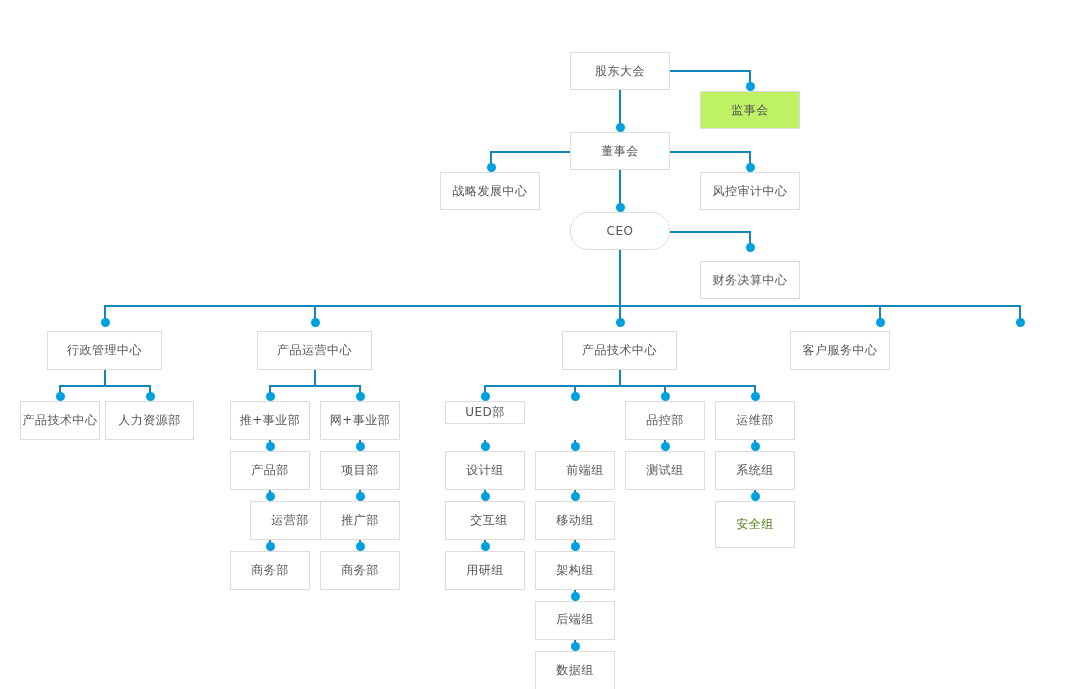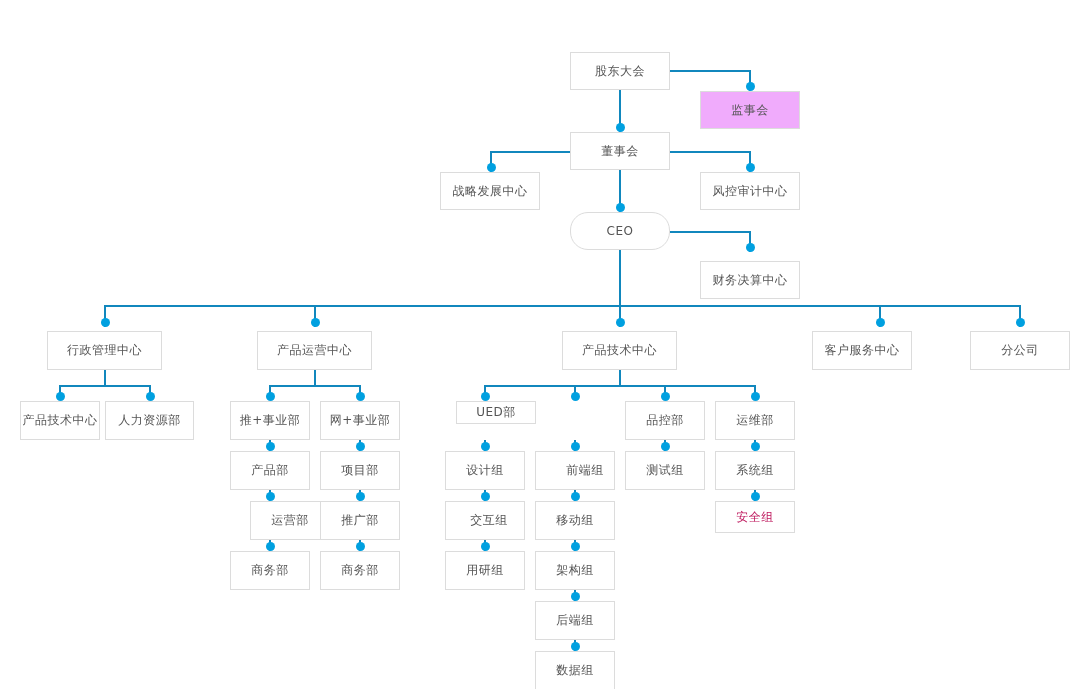--- a/index.html
+++ b/index.html
@@ -159,41 +159,40 @@
   <div class="seg seg-v" style="left: 664px; top: 440px; height: 12px; background: rgb(17, 135, 189);"></div>
   <div class="dot" style="left: 665px; top: 446px; background: rgb(0, 160, 224);"></div>
 
   <div class="seg seg-v" style="left: 754px; top: 440px; height: 12px; background: rgb(17, 135, 189);"></div>
   <div class="dot" style="left: 755px; top: 446px; background: rgb(0, 160, 224);"></div>
   <div class="seg seg-v" style="left: 754px; top: 490px; height: 12px; background: rgb(17, 135, 189);"></div>
   <div class="dot" style="left: 755px; top: 496px; background: rgb(0, 160, 224);"></div>
 
   <div class="node" style="left: 570px; top: 52px; width: 100px; height: 38px; border-color: rgb(220, 220, 220); background: rgb(255, 255, 255); color: rgb(85, 85, 85);">股东大会</div>
 
-  <div class="node" style="left: 700px; top: 91px; width: 100px; height: 38px; border-color: rgb(220, 220, 220); background: #f0abfc; color: rgb(85, 85, 85);">监事会</div>
+  <div class="node" style="left: 700px; top: 91px; width: 100px; height: 38px; border-color: rgb(220, 220, 220); background: #bef264; color: rgb(85, 85, 85);">监事会</div>
 
   <div class="node" style="left: 570px; top: 132px; width: 100px; height: 38px; border-color: rgb(220, 220, 220); background: rgb(255, 255, 255); color: rgb(85, 85, 85);">董事会</div>
 
   <div class="node" style="left: 440px; top: 172px; width: 100px; height: 38px; border-color: rgb(220, 220, 220); background: rgb(255, 255, 255); color: rgb(85, 85, 85);">战略发展中心</div>
 
   <div class="node" style="left: 700px; top: 172px; width: 100px; height: 38px; border-color: rgb(220, 220, 220); background: rgb(255, 255, 255); color: rgb(85, 85, 85);">风控审计中心</div>
 
   <div class="node" style="left: 570px; top: 212px; width: 100px; height: 38px; border-color: rgb(220, 220, 220); background: rgb(255, 255, 255); color: rgb(85, 85, 85); border-radius: 18px;">CEO</div>
 
   <div class="node" style="left: 700px; top: 261px; width: 100px; height: 38px; border-color: rgb(220, 220, 220); background: rgb(255, 255, 255); color: rgb(85, 85, 85); font-family: Liberation Serif, serif;">财务决算中心</div>
 
   <div class="node" style="left: 47px; top: 331px; width: 115px; height: 39px; border-color: rgb(220, 220, 220); background: rgb(255, 255, 255); color: rgb(85, 85, 85);">行政管理中心</div>
 
   <div class="node" style="left: 257px; top: 331px; width: 115px; height: 39px; border-color: rgb(220, 220, 220); background: rgb(255, 255, 255); color: rgb(85, 85, 85);">产品运营中心</div>
 
   <div class="node" style="left: 562px; top: 331px; width: 115px; height: 39px; border-color: rgb(220, 220, 220); background: rgb(255, 255, 255); color: rgb(85, 85, 85);">产品技术中心</div>
 
-  <div class="node" style="left: 812px; top: 331px; width: 100px; height: 39px; border-color: rgb(220, 220, 220); background: rgb(255, 255, 255); color: rgb(85, 85, 85);">客户服务中心</div>
-
-  <div class="node" style="left: 970px; top: 331px; width: 100px; height: 39px; border-color: rgb(220, 220, 220); background: rgb(255, 255, 255); color: rgb(85, 85, 85);">分公司</div>
+  <div class="node" style="left: 790px; top: 331px; width: 100px; height: 39px; border-color: rgb(220, 220, 220); background: rgb(255, 255, 255); color: rgb(85, 85, 85);">客户服务中心</div>
+
 
   <div class="node" style="left: 20px; top: 401px; width: 80px; height: 39px; border-color: rgb(220, 220, 220); background: rgb(255, 255, 255); color: rgb(85, 85, 85);">产品技术中心</div>
 
   <div class="node" style="left: 105px; top: 401px; width: 89px; height: 39px; border-color: rgb(220, 220, 220); background: rgb(255, 255, 255); color: rgb(85, 85, 85);">人力资源部</div>
 
   <div class="node" style="left: 230px; top: 401px; width: 80px; height: 39px; border-color: rgb(220, 220, 220); background: rgb(255, 255, 255); color: rgb(85, 85, 85);">推+事业部</div>
 
   <div class="node" style="left: 320px; top: 401px; width: 80px; height: 39px; border-color: rgb(220, 220, 220); background: rgb(255, 255, 255); color: rgb(85, 85, 85);">网+事业部</div>
 
   <div class="node" style="left: 230px; top: 451px; width: 80px; height: 39px; border-color: rgb(220, 220, 220); background: rgb(255, 255, 255); color: rgb(85, 85, 85);">产品部</div>
@@ -201,42 +200,42 @@
   <div class="node" style="left: 320px; top: 451px; width: 80px; height: 39px; border-color: rgb(220, 220, 220); background: rgb(255, 255, 255); color: rgb(85, 85, 85);">项目部</div>
 
   <div class="node" style="left: 230px; top: 501px; width: 80px; height: 39px; border-color: rgb(220, 220, 220); background: rgb(255, 255, 255); color: rgb(85, 85, 85); margin-left: 20px;">运营部</div>
 
   <div class="node" style="left: 320px; top: 501px; width: 80px; height: 39px; border-color: rgb(220, 220, 220); background: rgb(255, 255, 255); color: rgb(85, 85, 85);">推广部</div>
 
   <div class="node" style="left: 230px; top: 551px; width: 80px; height: 39px; border-color: rgb(220, 220, 220); background: rgb(255, 255, 255); color: rgb(85, 85, 85);">商务部</div>
 
   <div class="node" style="left: 320px; top: 551px; width: 80px; height: 39px; border-color: rgb(220, 220, 220); background: rgb(255, 255, 255); color: rgb(85, 85, 85);">商务部</div>
 
-  <div class="node" style="left: 445px; top: 401px; width: 80px; height: 23px; border-color: rgb(220, 220, 220); background: rgb(255, 255, 255); color: rgb(85, 85, 85); margin-left: 11px;">UED部</div>
+  <div class="node" style="left: 445px; top: 401px; width: 80px; height: 23px; border-color: rgb(220, 220, 220); background: rgb(255, 255, 255); color: rgb(85, 85, 85);">UED部</div>
 
 
   <div class="node" style="left: 625px; top: 401px; width: 80px; height: 39px; border-color: rgb(220, 220, 220); background: rgb(255, 255, 255); color: rgb(85, 85, 85);">品控部</div>
 
   <div class="node" style="left: 715px; top: 401px; width: 80px; height: 39px; border-color: rgb(220, 220, 220); background: rgb(255, 255, 255); color: rgb(85, 85, 85);">运维部</div>
 
   <div class="node" style="left: 445px; top: 451px; width: 80px; height: 39px; border-color: rgb(220, 220, 220); background: rgb(255, 255, 255); color: rgb(85, 85, 85);">设计组</div>
 
   <div class="node" style="left: 535px; top: 451px; width: 80px; height: 39px; border-color: rgb(220, 220, 220); background: rgb(255, 255, 255); color: rgb(85, 85, 85); padding-left: 20px;">前端组</div>
 
   <div class="node" style="left: 625px; top: 451px; width: 80px; height: 39px; border-color: rgb(220, 220, 220); background: rgb(255, 255, 255); color: rgb(85, 85, 85);">测试组</div>
 
   <div class="node" style="left: 715px; top: 451px; width: 80px; height: 39px; border-color: rgb(220, 220, 220); background: rgb(255, 255, 255); color: rgb(85, 85, 85);">系统组</div>
 
   <div class="node" style="left: 445px; top: 501px; width: 80px; height: 39px; border-color: rgb(220, 220, 220); background: rgb(255, 255, 255); color: rgb(85, 85, 85); padding-left: 8px;">交互组</div>
 
   <div class="node" style="left: 535px; top: 501px; width: 80px; height: 39px; border-color: rgb(220, 220, 220); background: rgb(255, 255, 255); color: rgb(85, 85, 85);">移动组</div>
 
-  <div class="node" style="left: 715px; top: 501px; width: 80px; height: 32px; border-color: rgb(220, 220, 220); background: rgb(255, 255, 255); color: #be185d;">安全组</div>
+  <div class="node" style="left: 715px; top: 501px; width: 80px; height: 47px; border-color: rgb(220, 220, 220); background: rgb(255, 255, 255); color: #4d7c0f;">安全组</div>
 
   <div class="node" style="left: 445px; top: 551px; width: 80px; height: 39px; border-color: rgb(220, 220, 220); background: rgb(255, 255, 255); color: rgb(85, 85, 85);">用研组</div>
 
   <div class="node" style="left: 535px; top: 551px; width: 80px; height: 39px; border-color: rgb(220, 220, 220); background: rgb(255, 255, 255); color: rgb(85, 85, 85);">架构组</div>
 
-  <div class="node" style="left: 535px; top: 601px; width: 80px; height: 39px; border-color: rgb(220, 220, 220); background: rgb(255, 255, 255); color: rgb(85, 85, 85);">后端组</div>
+  <div class="node" style="left: 535px; top: 601px; width: 80px; height: 39px; border-color: rgb(220, 220, 220); background: rgb(255, 255, 255); color: rgb(85, 85, 85); font-family: Liberation Mono, monospace;">后端组</div>
 
   <div class="node" style="left: 535px; top: 651px; width: 80px; height: 39px; border-color: rgb(220, 220, 220); background: rgb(255, 255, 255); color: rgb(85, 85, 85);">数据组</div>
 
 </div>
 
 </body></html>

